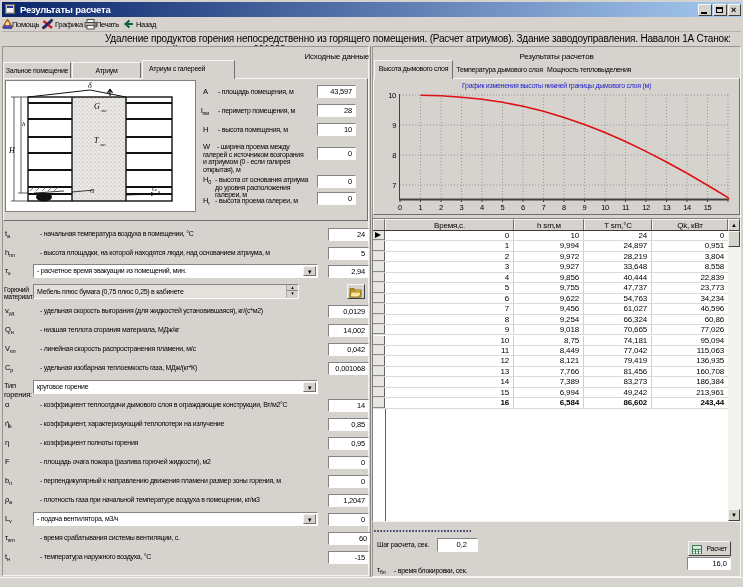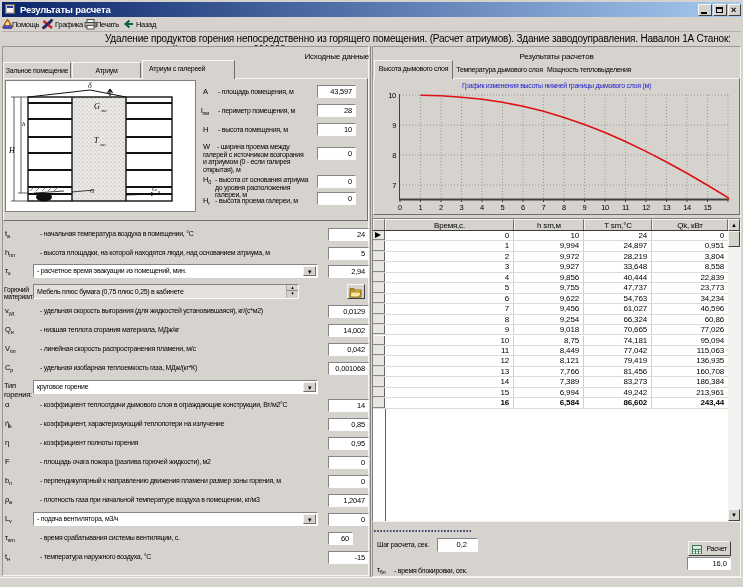--- a/index.html
+++ b/index.html
@@ -185,21 +185,21 @@
 <div class="ab lab" style="left:40px;top:477px">- перпендикулярный к направлению движения пламени размер зоны горения, м</div>
 <div class="ab vbox" style="left:328px;top:475px;width:41px">0</div>
 <div class="ab sym" style="left:5px;top:495px">ρ<span class="sb">а</span></div>
 <div class="ab lab" style="left:40px;top:496px">- плотность газа при начальной температуре воздуха в помещении, кг/м3</div>
 <div class="ab vbox" style="left:328px;top:494px;width:41px">1,2047</div>
 <div class="ab sym" style="left:5px;top:514px">L<span class="sb">v</span></div>
 <div class="ab combo" style="left:33px;top:512px;width:285px"><span>- подача вентилятора, м3/ч</span><div class="dbtn">▾</div></div>
 <div class="ab vbox" style="left:328px;top:513px;width:41px">0</div>
 <div class="ab sym" style="left:5px;top:533px">τ<span class="sb">sm</span></div>
 <div class="ab lab" style="left:40px;top:534px">- время срабатывания системы вентиляции, с.</div>
-<div class="ab vbox" style="left:328px;top:532px;width:25px">60</div>
+<div class="ab vbox" style="left:328px;top:532px;width:43px">60</div>
 <div class="ab sym" style="left:5px;top:552px">t<span class="sb">н</span></div>
 <div class="ab lab" style="left:40px;top:553px">- температура наружного воздуха, °С</div>
 <div class="ab vbox" style="left:328px;top:551px;width:41px">-15</div>
 <div class="ab" style="left:4px;top:286px;font-size:6.8px;letter-spacing:-0.3px;line-height:7px">Горючий<br>материал:</div>
 <div class="ab" style="left:33px;top:284px;width:266px;height:15px;background:#e4e1dc;border:1px solid;border-color:#848484 #fdfdfb #fdfdfb #848484;font-size:7px;letter-spacing:-0.28px;line-height:13px;padding-left:3px;white-space:nowrap;overflow:hidden">Мебель плюс бумага (0,75 плюс 0,25) в кабинете</div>
 <div class="ab" style="left:286px;top:285px;width:12px;height:13px;background:#d6d3ce;border-left:1px solid #aaa">
   <div style="height:6px;border-bottom:1px solid #888;font-size:5px;line-height:5px;text-align:center">▴</div>
   <div style="font-size:5px;line-height:5px;text-align:center">▾</div>
 </div>
 <div class="ab" style="left:347px;top:284px;width:18px;height:15px;background:#d6d3ce;border:1px solid;border-color:#f6f5f3 #404040 #404040 #f6f5f3">

